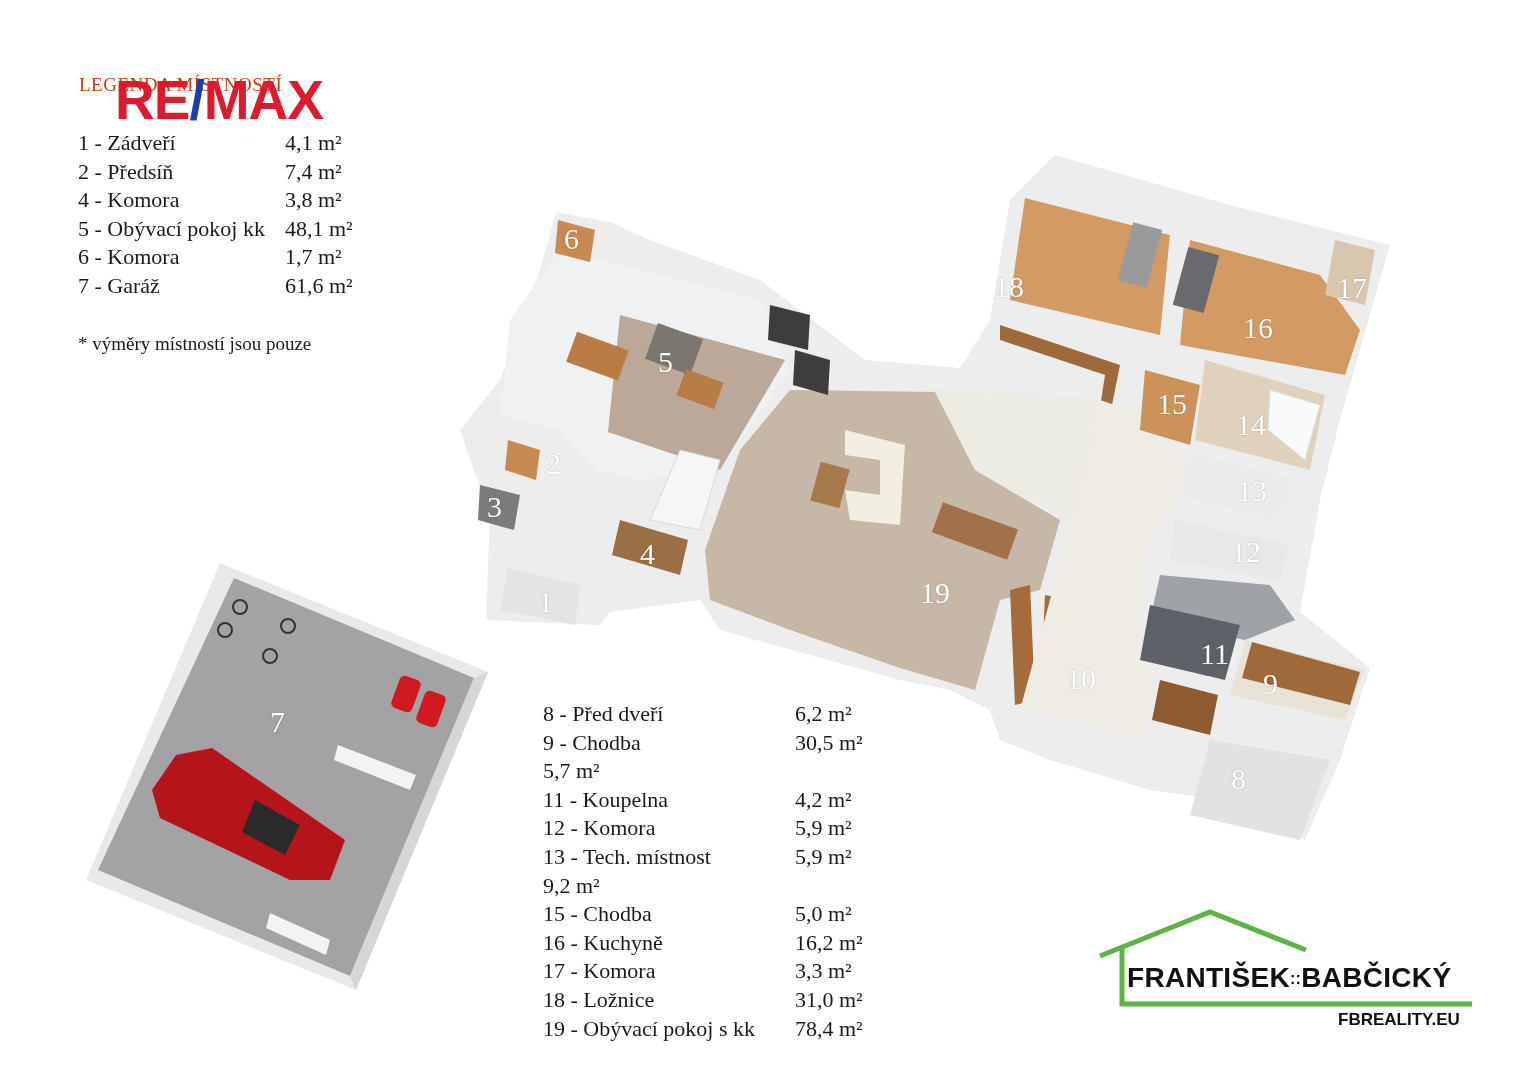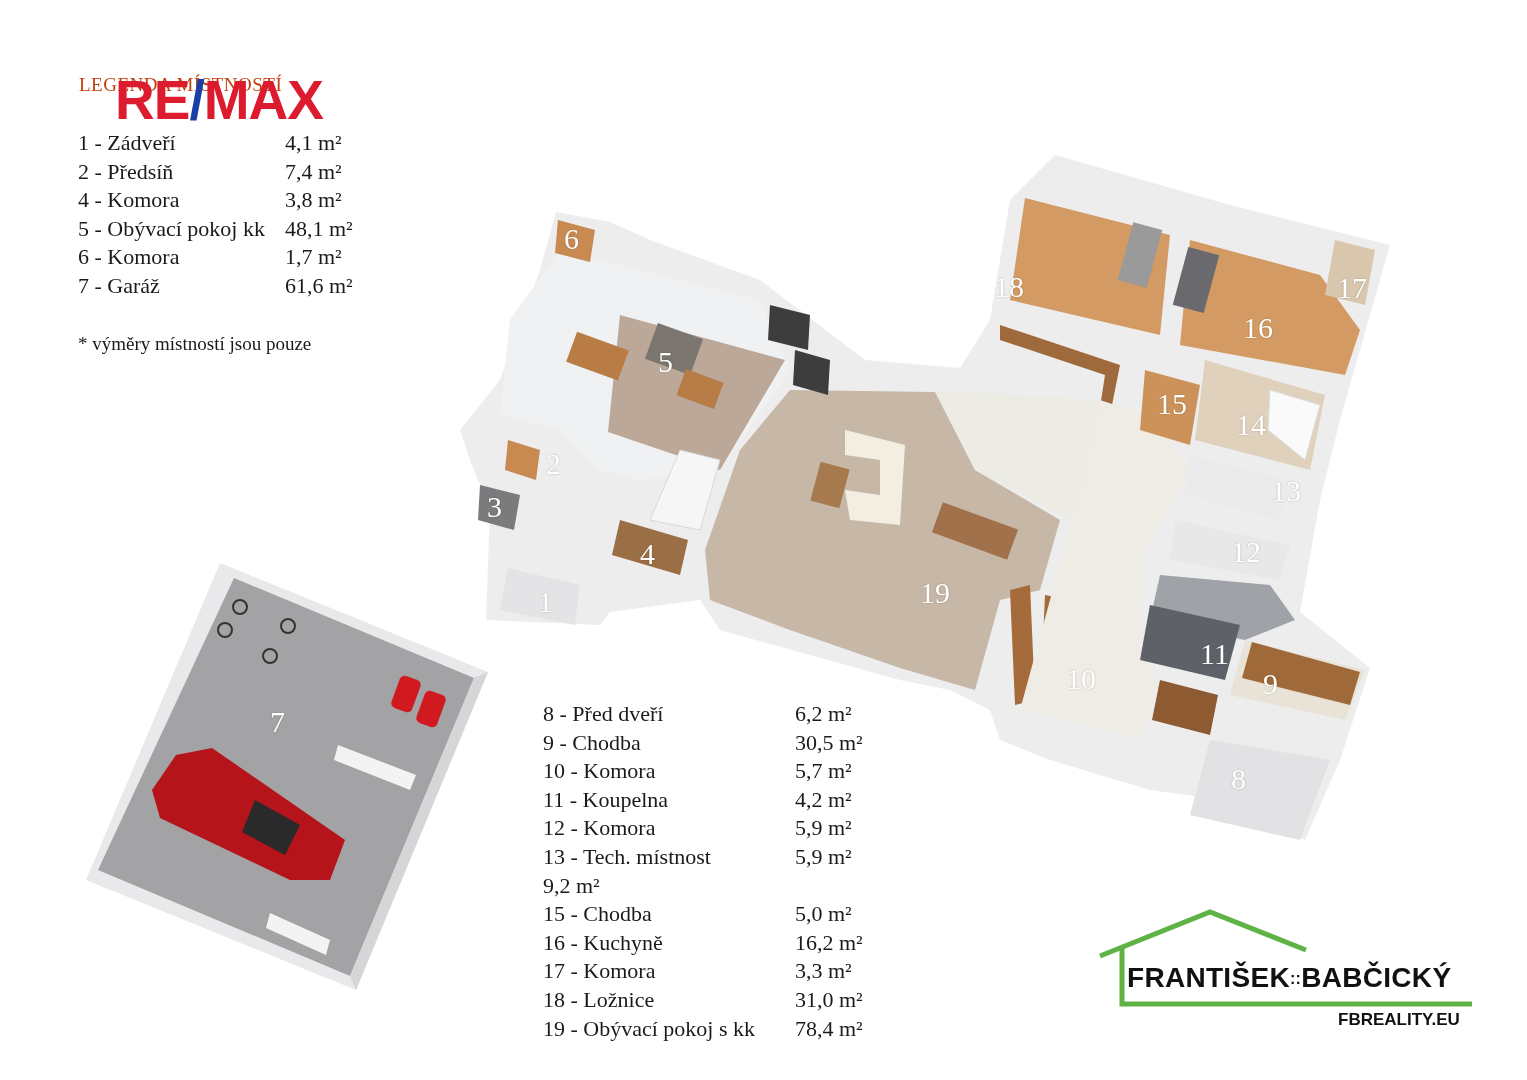--- a/index.html
+++ b/index.html
@@ -101,21 +101,21 @@
   <span class="room-label" style="left:487px;top:490px;">3</span>
   <span class="room-label" style="left:640px;top:537px;">4</span>
   <span class="room-label" style="left:658px;top:345px;">5</span>
   <span class="room-label" style="left:564px;top:222px;">6</span>
   <span class="room-label" style="left:270px;top:705px;">7</span>
   <span class="room-label" style="left:1231px;top:762px;">8</span>
   <span class="room-label" style="left:1263px;top:667px;">9</span>
   <span class="room-label" style="left:1066px;top:662px;">10</span>
   <span class="room-label" style="left:1200px;top:637px;">11</span>
   <span class="room-label" style="left:1231px;top:535px;">12</span>
-  <span class="room-label" style="left:1271px;top:474px;">13</span>
+  <span class="room-label" style="left:1237px;top:474px;">13</span>
   <span class="room-label" style="left:1236px;top:408px;">14</span>
   <span class="room-label" style="left:1157px;top:387px;">15</span>
   <span class="room-label" style="left:1243px;top:311px;">16</span>
   <span class="room-label" style="left:1337px;top:271px;">17</span>
   <span class="room-label" style="left:994px;top:270px;">18</span>
   <span class="room-label" style="left:920px;top:576px;">19</span>
 </div>
 
 <div class="legend-title">LEGENDA MÍSTNOSTÍ</div>
 
@@ -154,21 +154,20 @@
 <div class="legend legend2">
   <div class="row">
       <span class="name">8 - Před dveří</span>
       <span>6,2 m²</span>
     </div>
   <div class="row">
       <span class="name">9 - Chodba</span>
       <span>30,5 m²</span>
     </div>
   <div class="row">
-      <span class="name">10 - Komora</span>
       <span>5,7 m²</span>
     </div>
   <div class="row">
       <span class="name">11 - Koupelna</span>
       <span>4,2 m²</span>
     </div>
   <div class="row">
       <span class="name">12 - Komora</span>
       <span>5,9 m²</span>
     </div>

